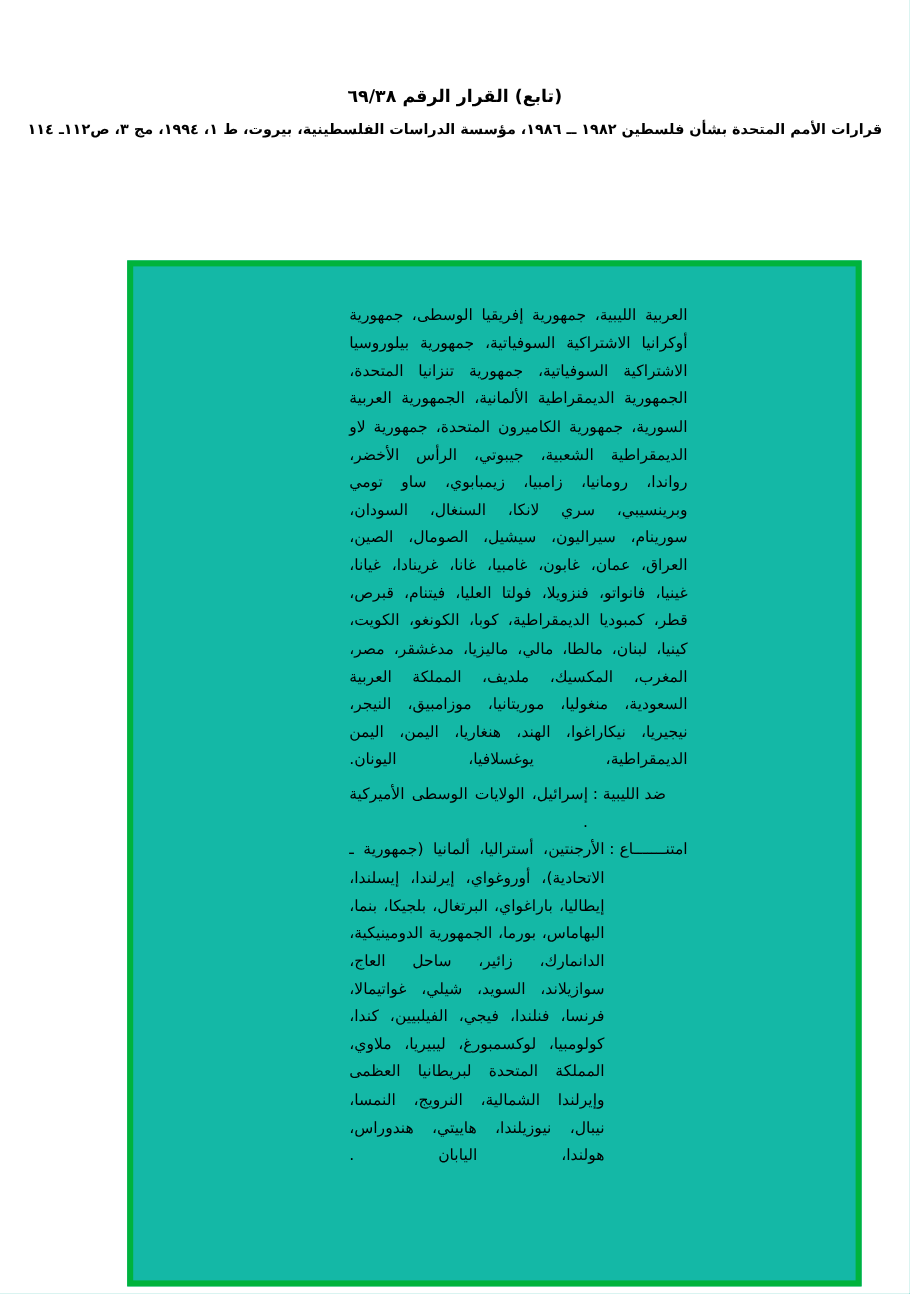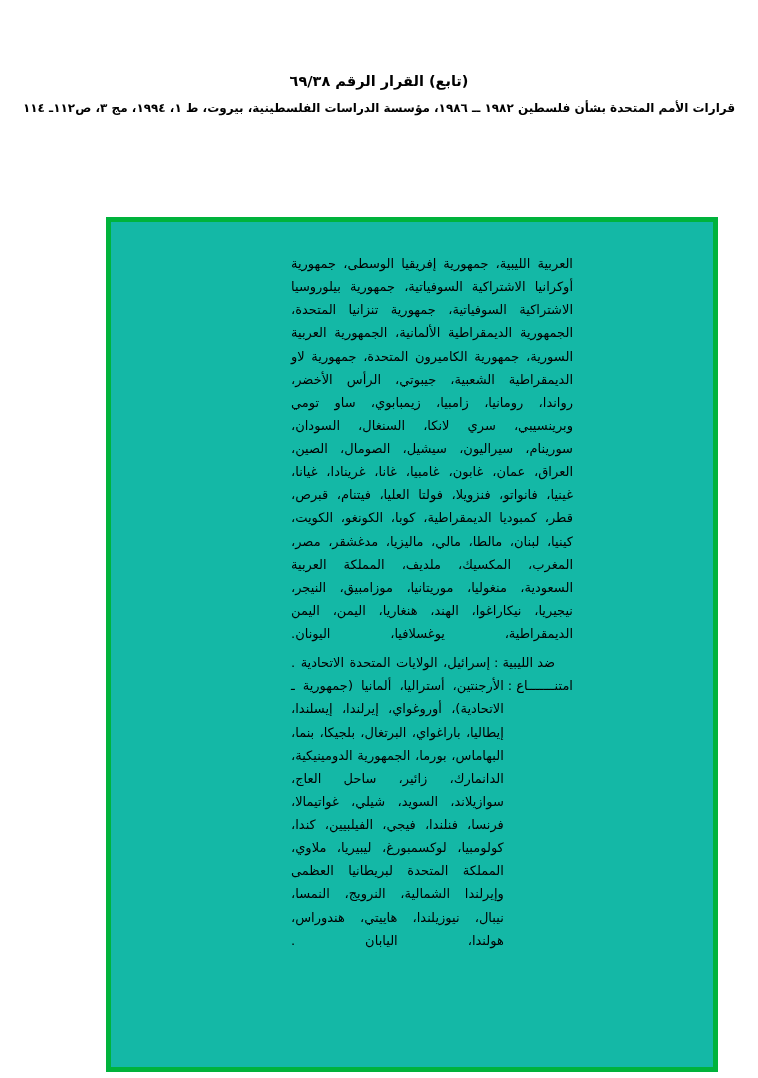--- a/index.html
+++ b/index.html
@@ -112,21 +112,21 @@
     <div class="frame-inner">
       <div class="body-col">
 
         <div class="para">العربية الليبية، جمهورية إفريقيا الوسطى، جمهورية أوكرانيا الاشتراكية السوفياتية، جمهورية بيلوروسيا الاشتراكية السوفياتية، جمهورية تنزانيا المتحدة، الجمهورية الديمقراطية الألمانية، الجمهورية العربية السورية، جمهورية الكاميرون المتحدة، جمهورية لاو الديمقراطية الشعبية، جيبوتي، الرأس الأخضر، رواندا، رومانيا، زامبيا، زيمبابوي، ساو تومي وبرينسيبي، سري لانكا، السنغال، السودان، سورينام، سيراليون، سيشيل، الصومال، الصين، العراق، عمان، غابون، غامبيا، غانا، غرينادا، غيانا، غينيا، فانواتو، فنزويلا، فولتا العليا، فيتنام، قبرص، قطر، كمبوديا الديمقراطية، كوبا، الكونغو، الكويت، كينيا، لبنان، مالطا، مالي، ماليزيا، مدغشقر، مصر، المغرب، المكسيك، ملديف، المملكة العربية السعودية، منغوليا، موريتانيا، موزامبيق، النيجر، نيجيريا، نيكاراغوا، الهند، هنغاريا، اليمن، اليمن الديمقراطية، يوغسلافيا، اليونان.</div>
 
         <div class="vote-block">
 
           <div class="vote-row vote-first">
             <span class="vote-label">ضد الليبية</span>
             <span class="vote-sep">:</span>
-            <span class="vote-text">إسرائيل، الولايات المتحدة الاتحادية .</span>
+            <span class="vote-text">إسرائيل، الولايات الوسطى الأميركية .</span>
           </div>
 
           <div class="vote-row">
             <span class="vote-label">امتنـــــــاع</span>
             <span class="vote-sep">:</span>
             <span class="vote-text">الأرجنتين، أستراليا، ألمانيا (جمهورية ـ الاتحادية)، أوروغواي، إيرلندا، إيسلندا، إيطاليا، باراغواي، البرتغال، بلجيكا، بنما، البهاماس، بورما، الجمهورية الدومينيكية، الدانمارك، زائير، ساحل العاج، سوازيلاند، السويد، شيلي، غواتيمالا، فرنسا، فنلندا، فيجي، الفيلبيين، كندا، كولومبيا، لوكسمبورغ، ليبيريا، ملاوي، المملكة المتحدة لبريطانيا العظمى وإيرلندا الشمالية، النرويج، النمسا، نيبال، نيوزيلندا، هاييتي، هندوراس، هولندا، اليابان .</span>
           </div>
 
         </div>
 

